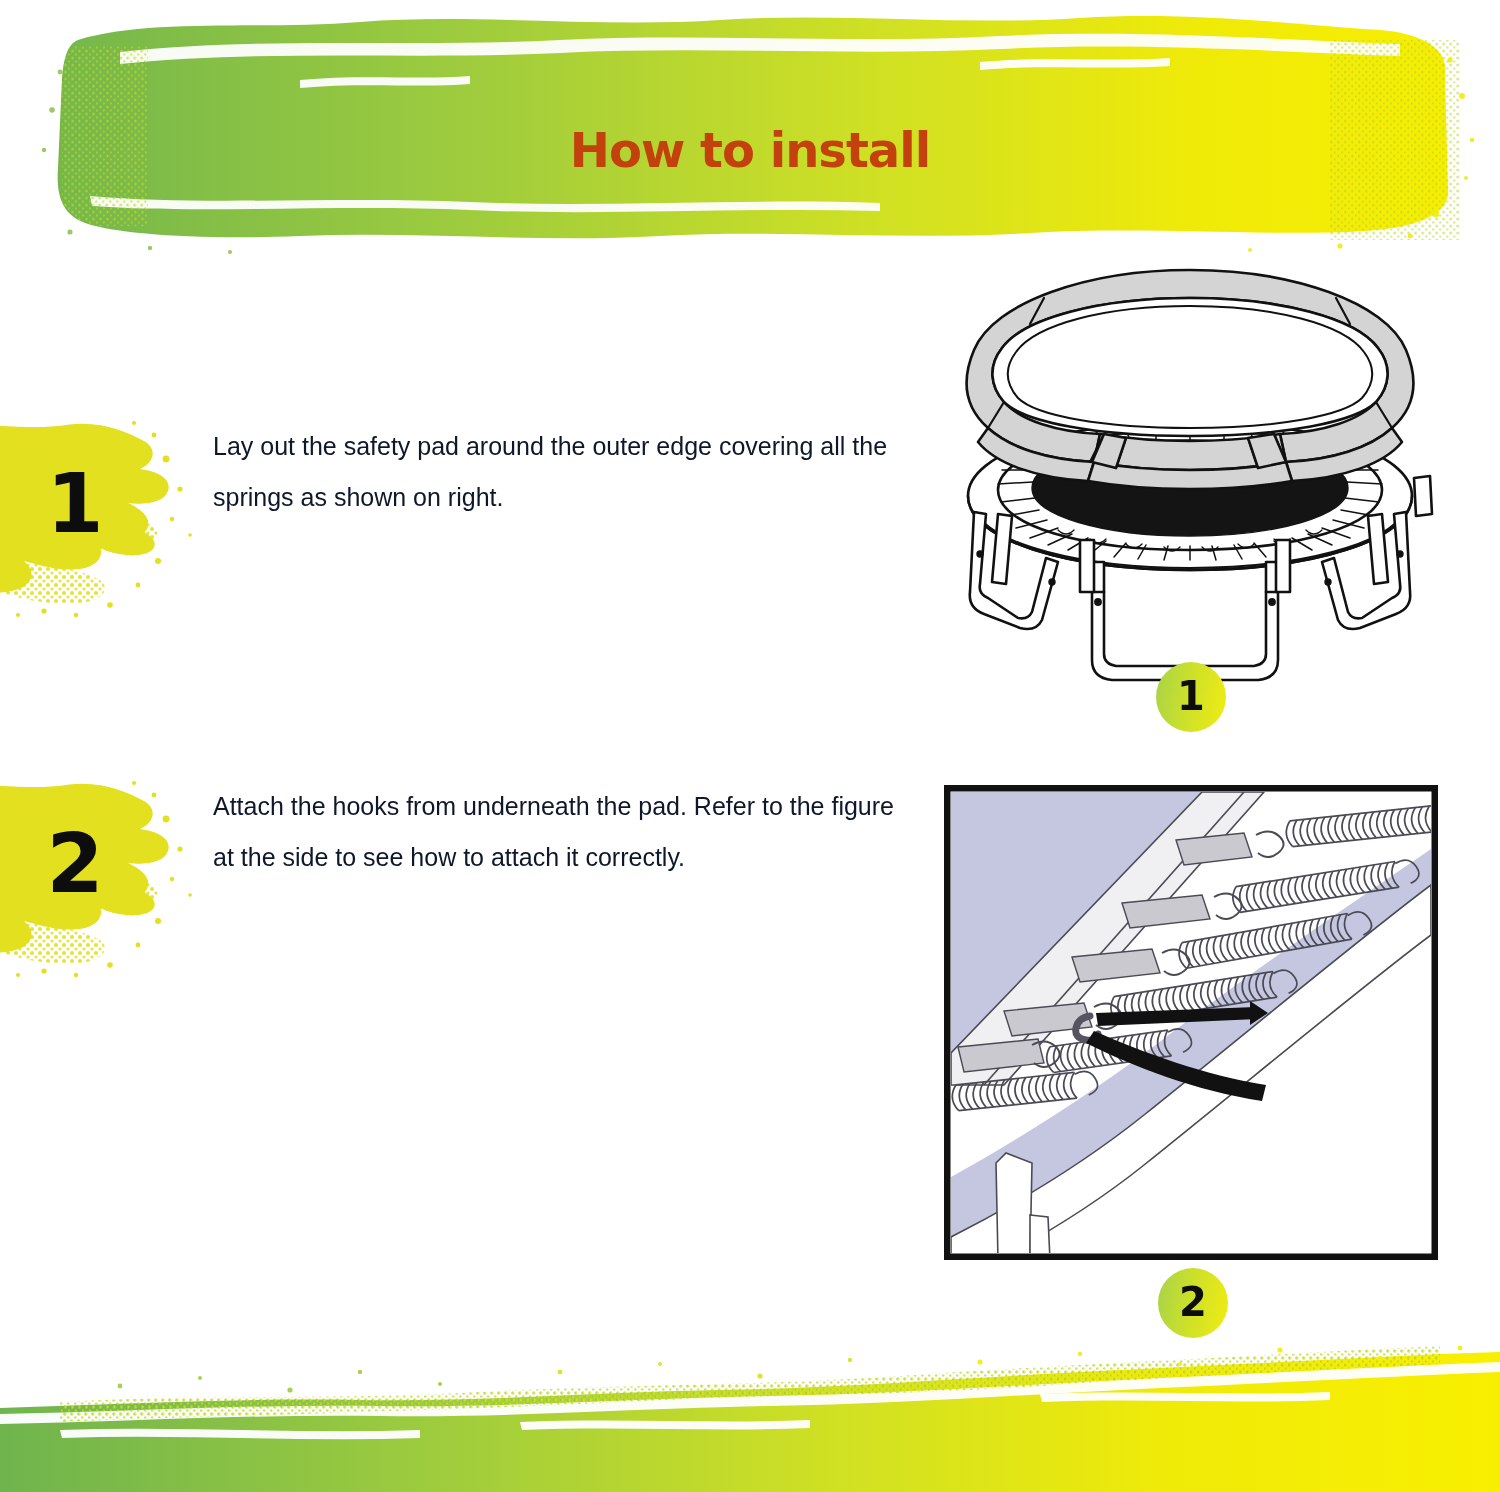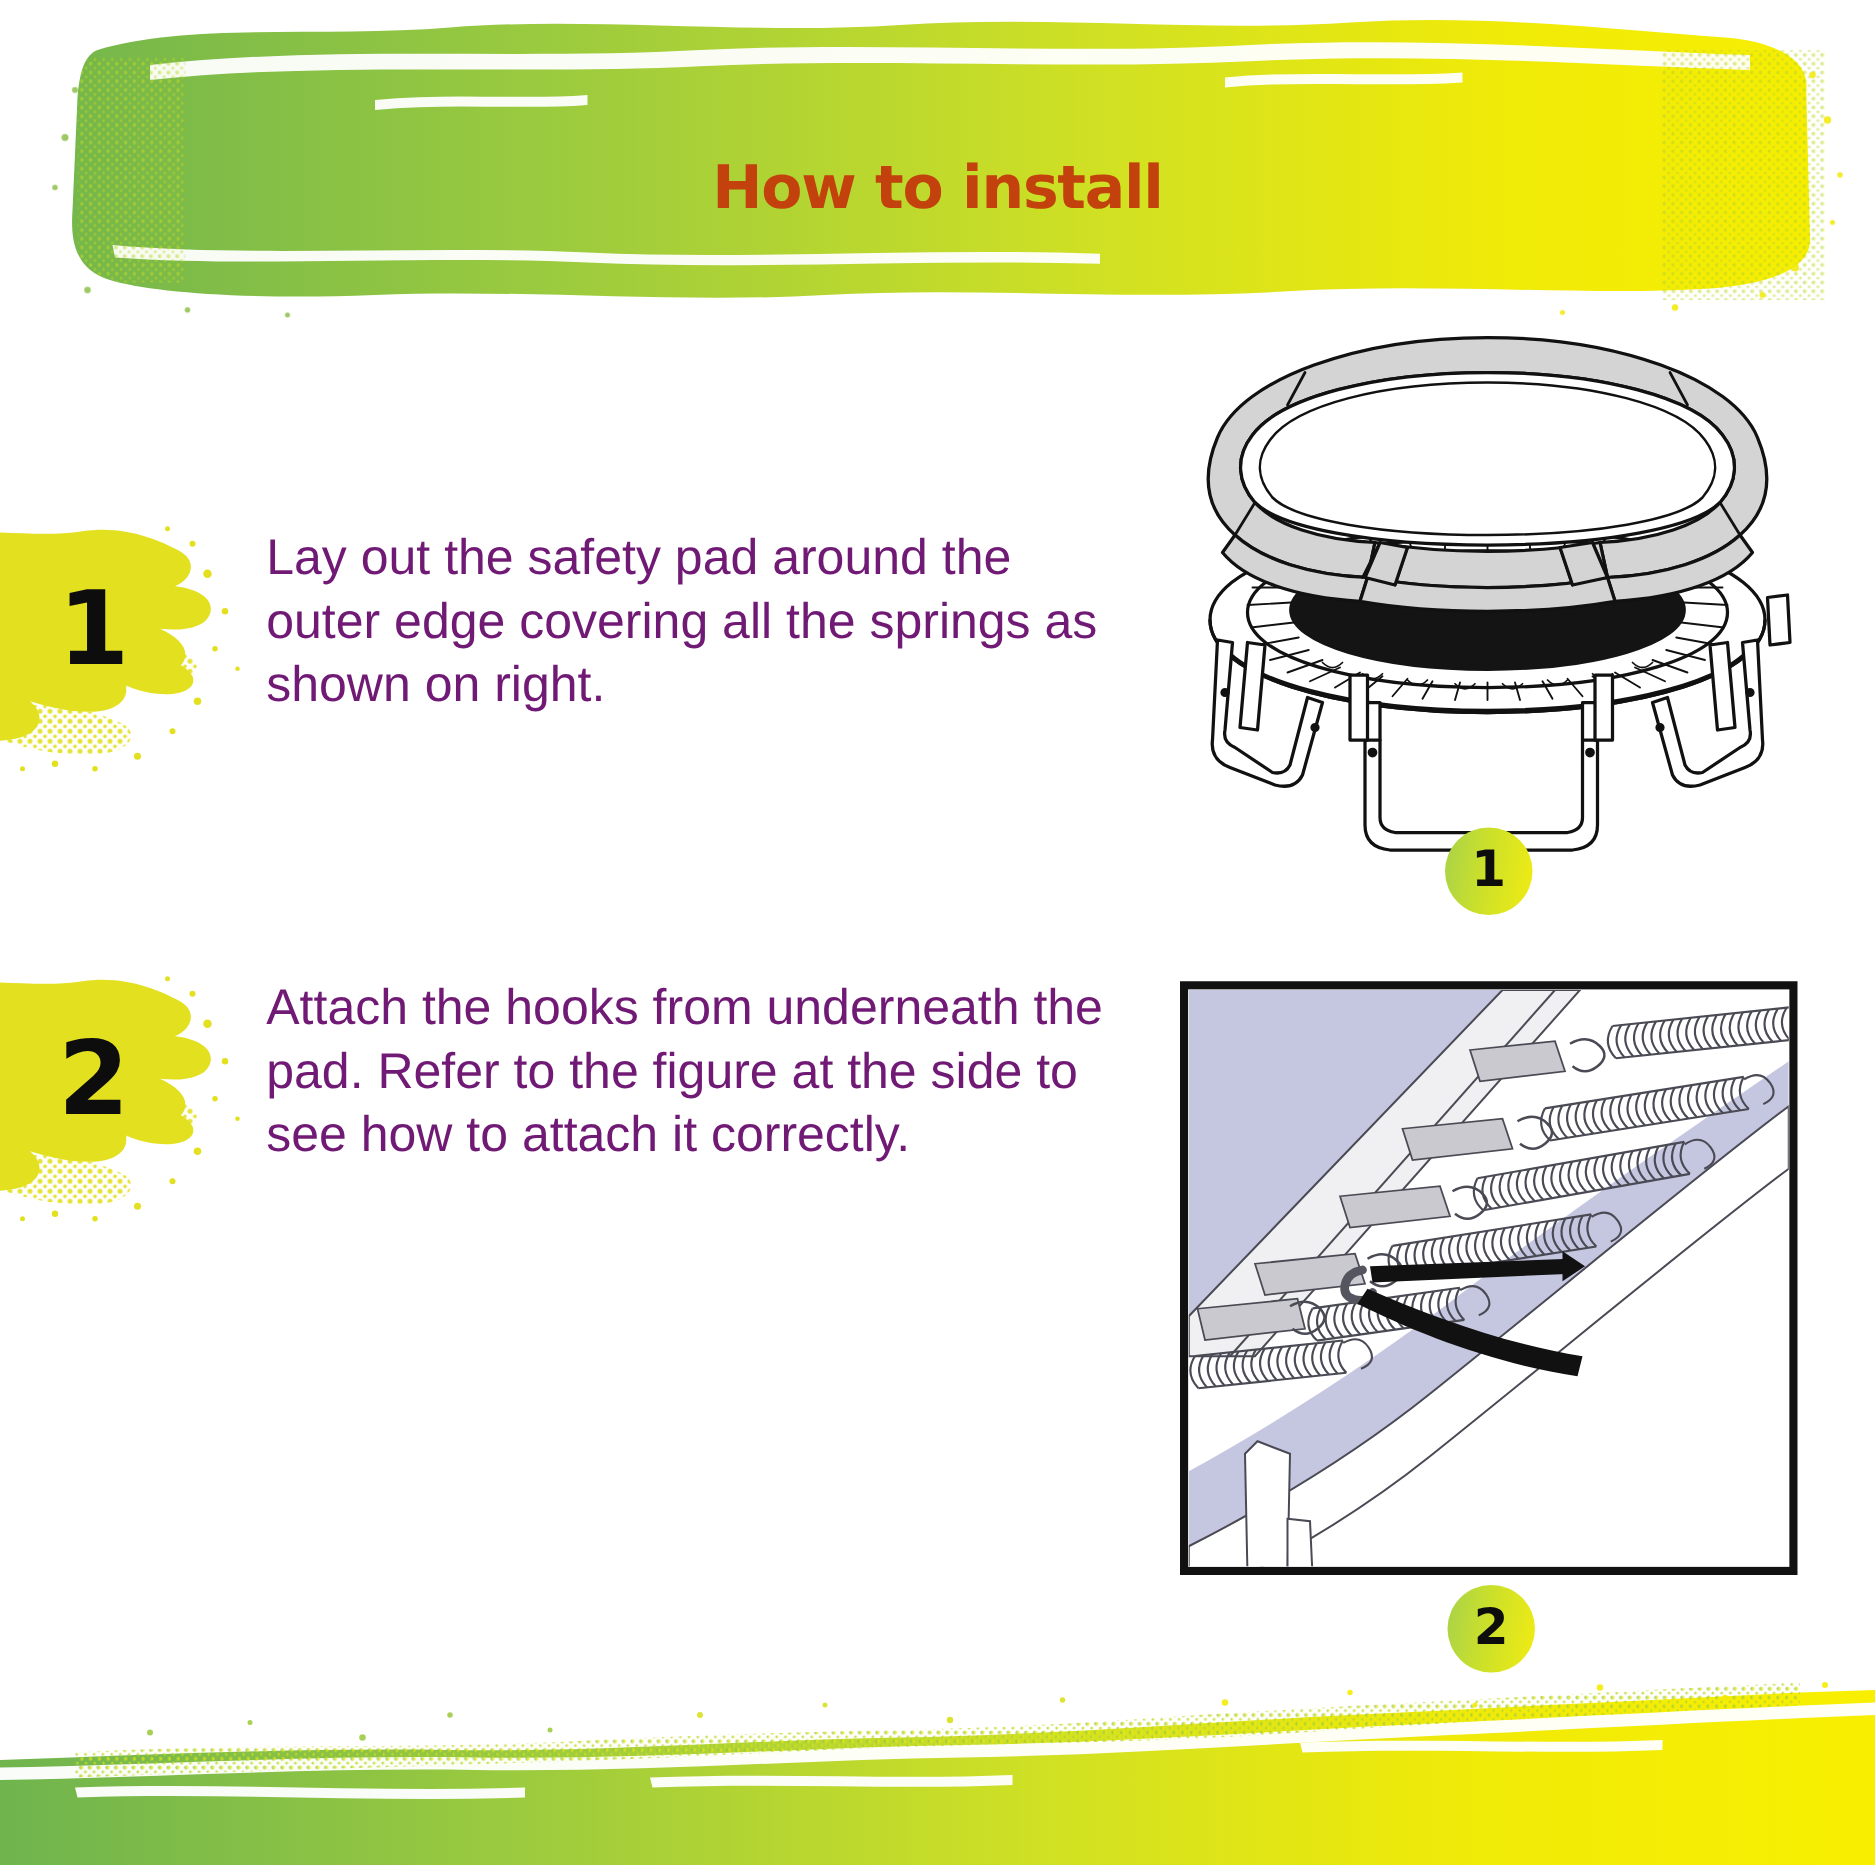--- a/index.html
+++ b/index.html
@@ -33,23 +33,23 @@
   .step-num{
     position:absolute;left:40px;top:48px;width:70px;
     text-align:center;
     font-family:"DejaVu Sans", sans-serif;
     font-weight:bold;font-size:82px;color:#0d0d0d;line-height:1;
     z-index:4;
   }
   .step-body{position:absolute;left:213px;width:690px;}
   .step-para{
     font-family:"Liberation Sans", sans-serif;
-    font-size:40px;
+    font-size:25px;
     line-height:51px;
-    color:#701a75;
+    color:#0f172a;
     margin:0 0 0 0;
   }
   .step-para + .step-para{margin-top:22px;}
 
   #step1{top:415px;}
   #step1 .step-body{top:6px;}
   #step2{top:775px;}
   #step2 .step-body{top:6px;}
 
   

